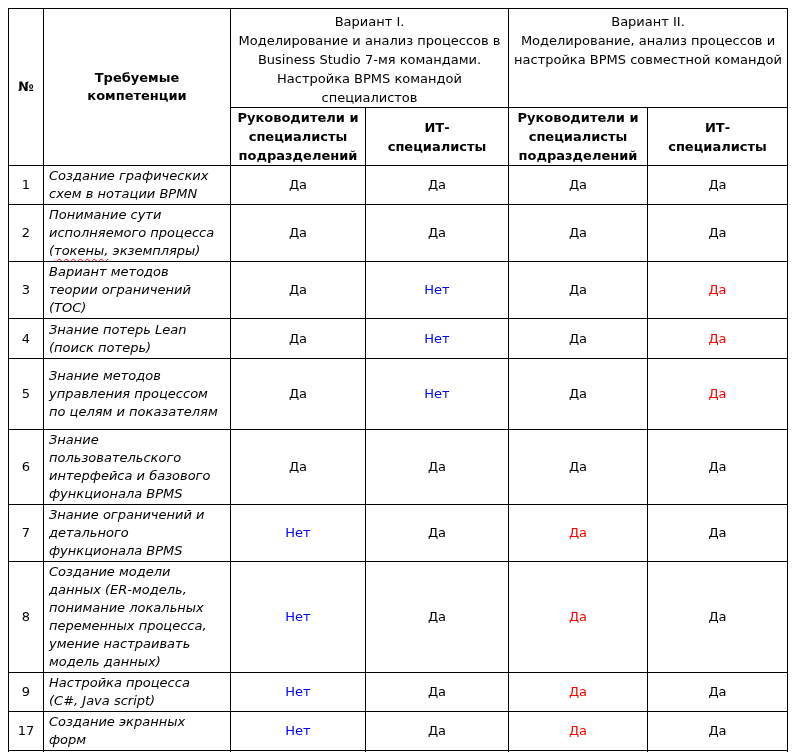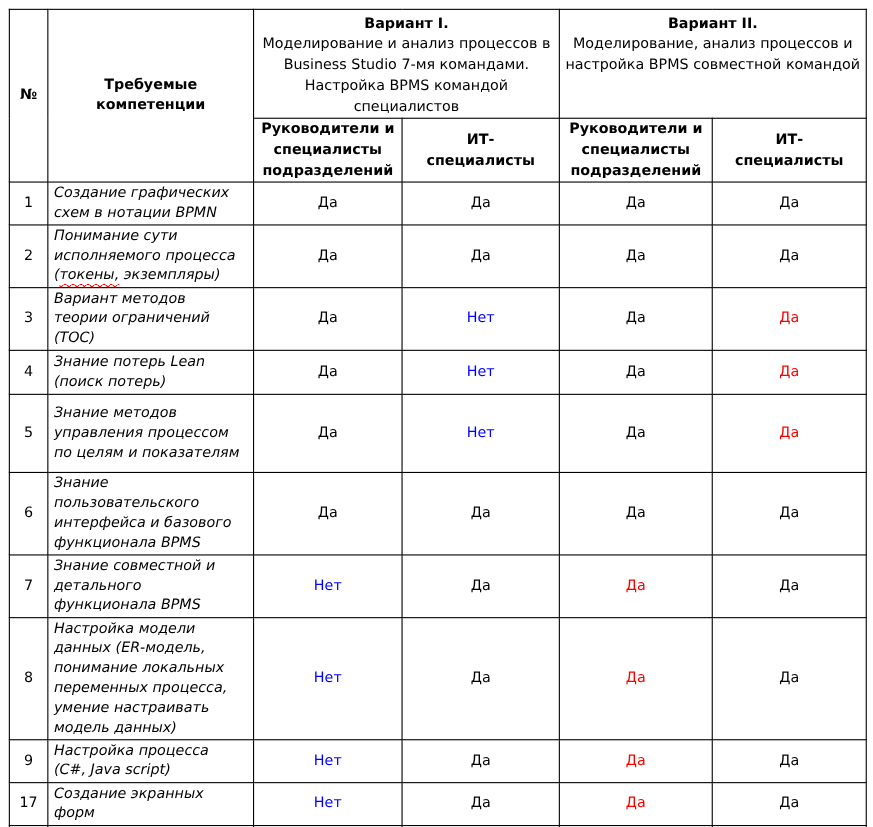--- a/index.html
+++ b/index.html
@@ -25,21 +25,21 @@
     border: 1px solid #000000;
     font-size: 13px;
     line-height: 18px;
     overflow: hidden;
     padding: 0;
   }
   thead th { font-weight: bold; text-align: center; vertical-align: middle; }
   tr.h1 { height: 89px; }
   tr.h2 { height: 58px; }
   th.variant { vertical-align: top; padding: 3px 4px 0 4px; }
-  th.variant .vtitle { font-weight: bold; line-height: 19px; }
+  th.variant .vtitle { font-weight: normal; line-height: 19px; }
   th.variant .vsub { font-weight: normal; line-height: 19px; }
   th.sub { white-space: pre-line; line-height: 19px; padding: 0 3px; }
   tbody td.num { text-align: center; vertical-align: middle; }
   tbody td.comp { text-align: left; vertical-align: middle; padding: 1px 12px 1px 5px; font-style: italic; }
   tbody td.val { text-align: center; vertical-align: middle; }
   tbody tr:nth-child(1)  { height: 36px; }
   tbody tr:nth-child(2)  { height: 54px; }
   tbody tr:nth-child(3)  { height: 36px; }
   tbody tr:nth-child(4)  { height: 40px; }
   tbody tr:nth-child(5)  { height: 71px; }
@@ -134,29 +134,29 @@
         <tr>
           <td class="num">6</td>
           <td class="comp"><span>Знание пользовательского интерфейса и базового функционала BPMS</span></td>
           <td class="val" style="color: rgb(0, 0, 0);">Да</td>
           <td class="val" style="color: rgb(0, 0, 0);">Да</td>
           <td class="val" style="color: rgb(0, 0, 0);">Да</td>
           <td class="val" style="color: rgb(0, 0, 0);">Да</td>
         </tr>
         <tr>
           <td class="num">7</td>
-          <td class="comp"><span>Знание совместной и детального функционала BPMS</span></td>
+          <td class="comp"><span>Знание ограничений и детального функционала BPMS</span></td>
           <td class="val" style="color: rgb(0, 0, 255);">Нет</td>
           <td class="val" style="color: rgb(0, 0, 0);">Да</td>
           <td class="val" style="color: rgb(255, 0, 0);">Да</td>
           <td class="val" style="color: rgb(0, 0, 0);">Да</td>
         </tr>
         <tr>
           <td class="num">8</td>
-          <td class="comp"><span>Настройка модели данных (ER-модель, понимание локальных переменных процесса, умение настраивать модель данных)</span></td>
+          <td class="comp"><span>Создание модели данных (ER-модель, понимание локальных переменных процесса, умение настраивать модель данных)</span></td>
           <td class="val" style="color: rgb(0, 0, 255);">Нет</td>
           <td class="val" style="color: rgb(0, 0, 0);">Да</td>
           <td class="val" style="color: rgb(255, 0, 0);">Да</td>
           <td class="val" style="color: rgb(0, 0, 0);">Да</td>
         </tr>
         <tr>
           <td class="num">9</td>
           <td class="comp"><span>Настройка процесса (C#, Java script)</span></td>
           <td class="val" style="color: rgb(0, 0, 255);">Нет</td>
           <td class="val" style="color: rgb(0, 0, 0);">Да</td>

